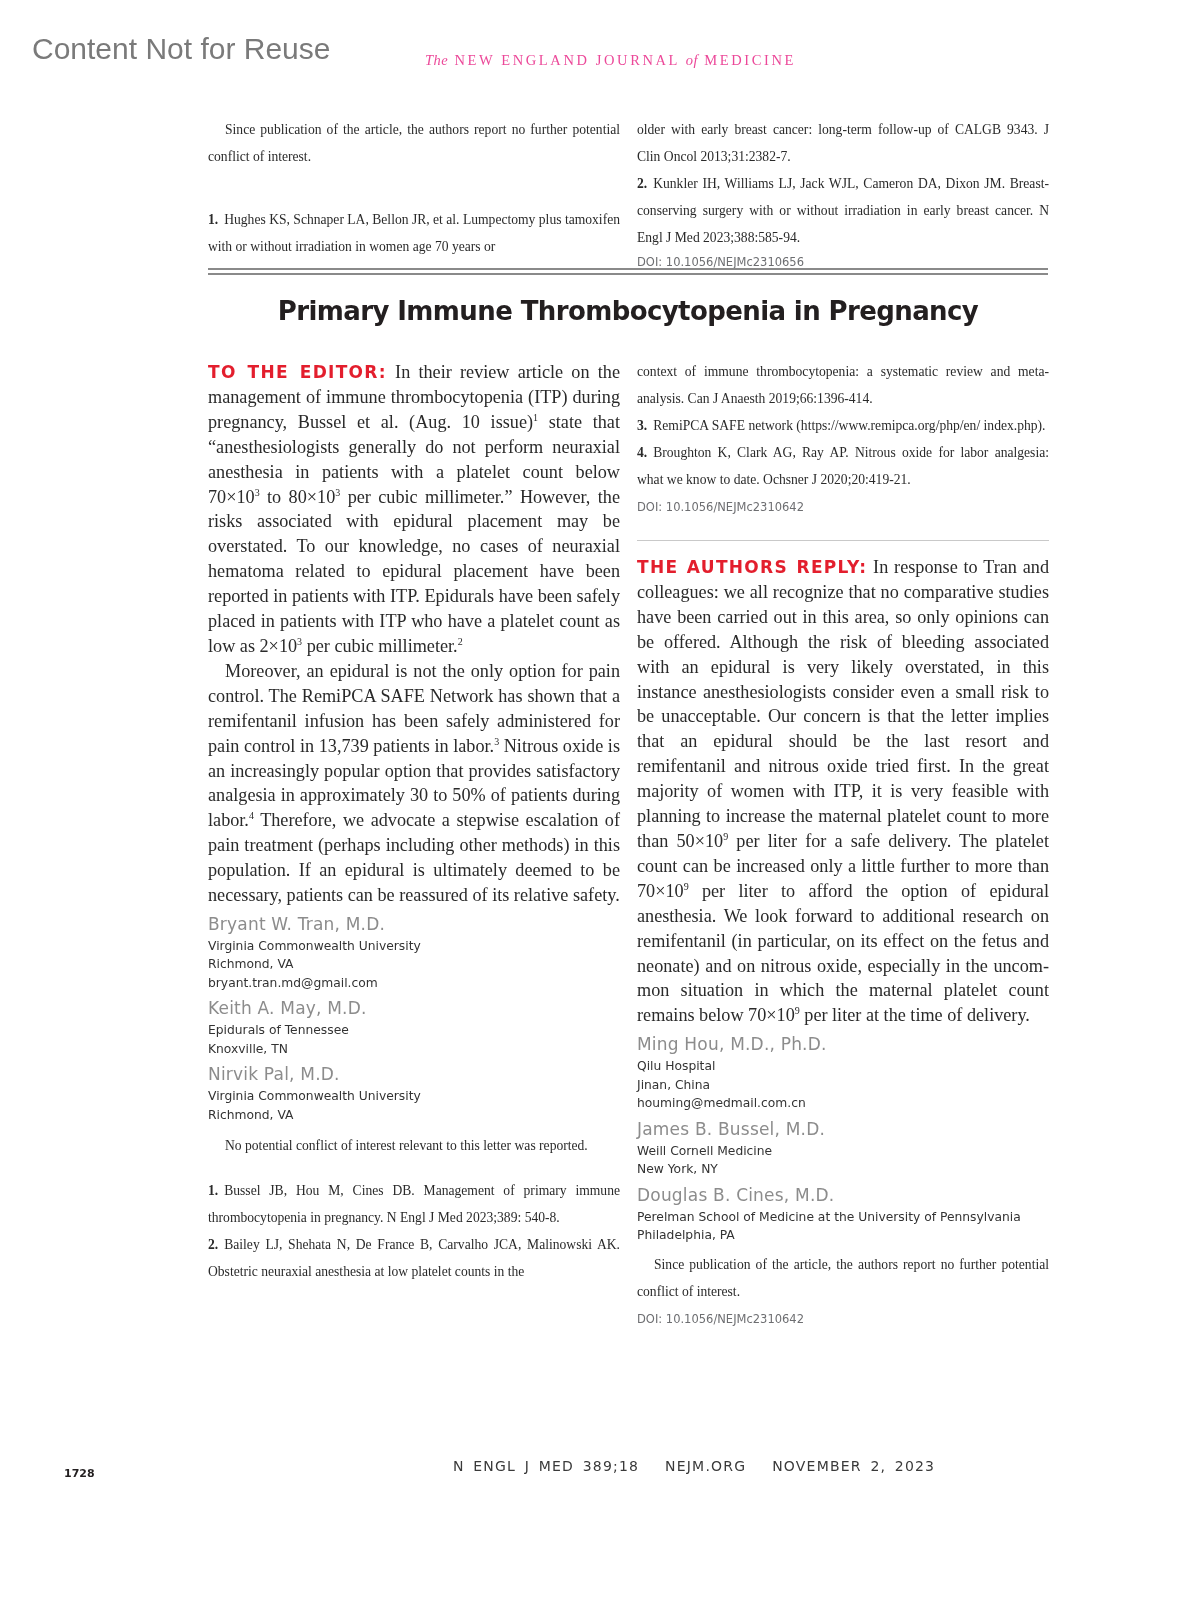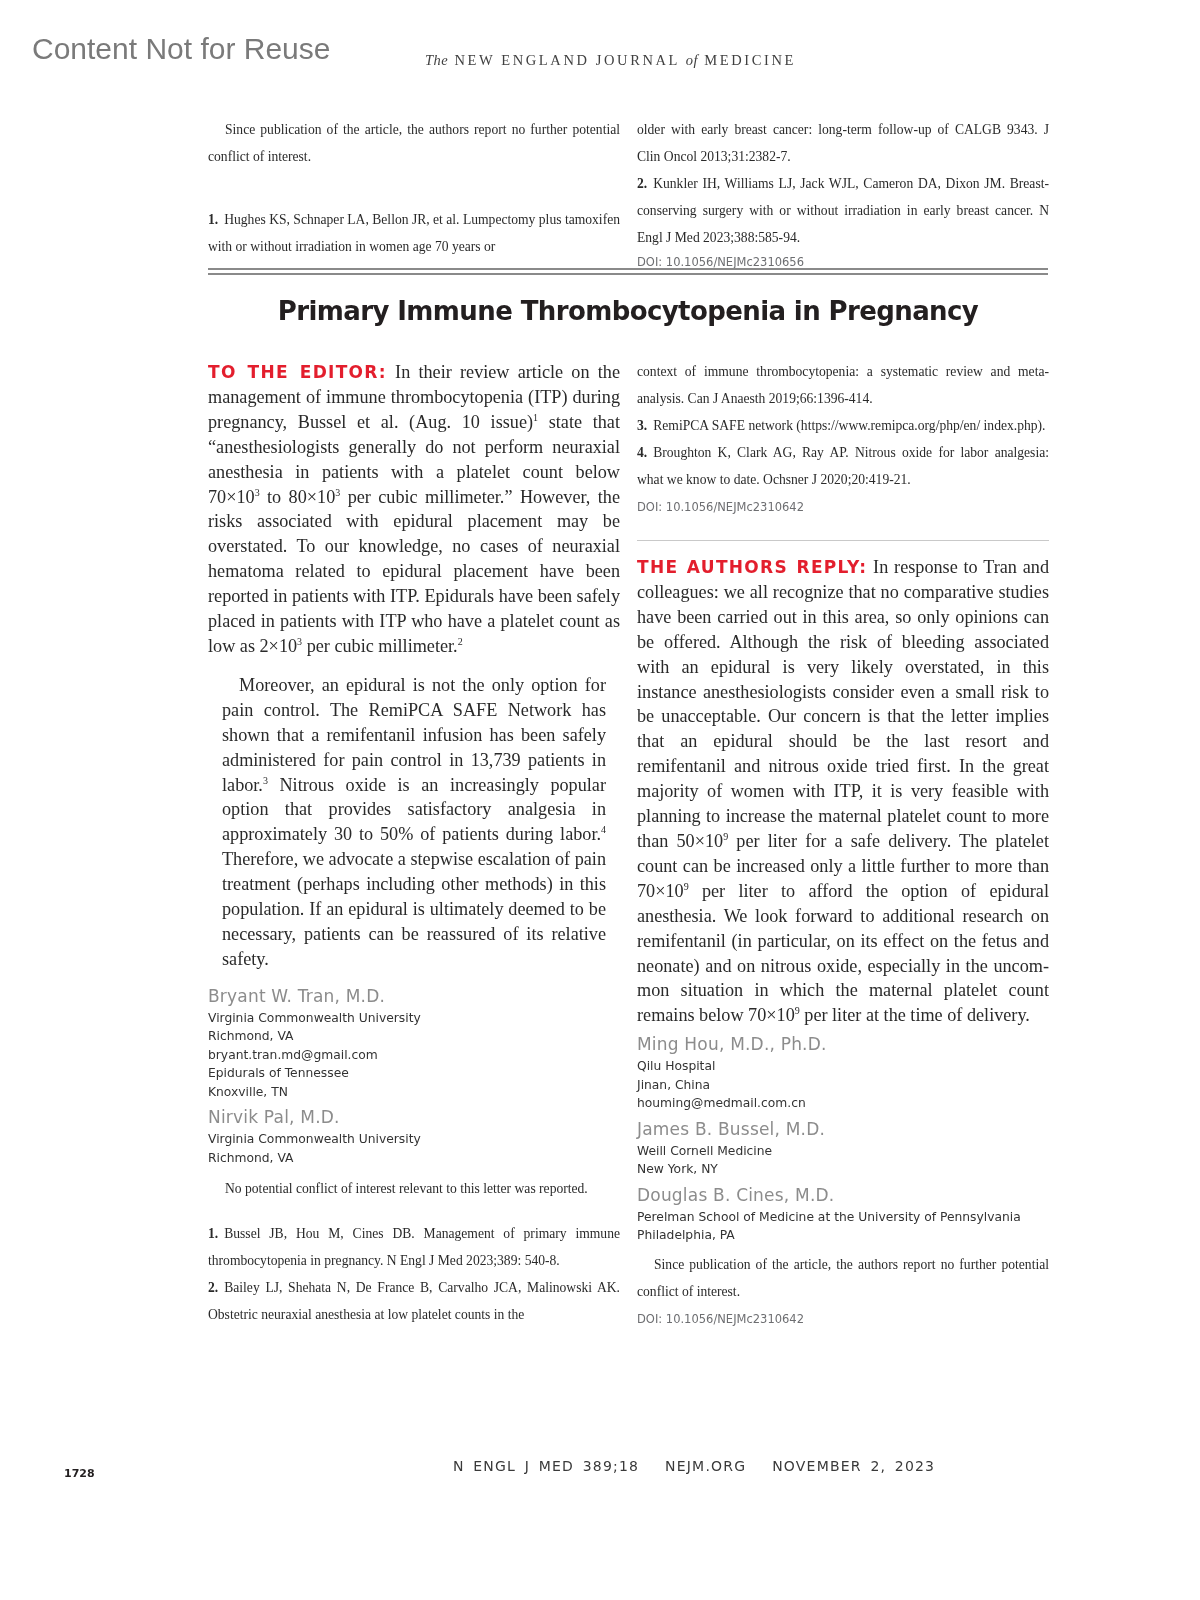--- a/index.html
+++ b/index.html
@@ -1,19 +1,19 @@
 <!DOCTYPE html>
 <html><head>
 <meta charset="utf-8">
 <style>
   html, body { margin: 0; padding: 0; background: #ffffff; }
   body { width: 1200px; height: 1600px; position: relative; overflow: hidden; color: #231f20; }
 
   .watermark { position: absolute; left: 32px; top: 32px; font-family: "Liberation Sans", sans-serif; font-size: 30px; color: #7a7a7a; letter-spacing: 0px; }
-  .journal-header { position: absolute; left: 425px; top: 52px; font-family: "Liberation Serif", serif; font-size: 14.5px; color: #404040; letter-spacing: 2.6px; white-space: nowrap; }
+  .journal-header { position: absolute; left: 425px; top: 52px; font-family: "Liberation Serif", serif; font-size: 14.5px; color: #ec4899; letter-spacing: 2.6px; white-space: nowrap; }
   .journal-header .it { font-style: italic; letter-spacing: 0.5px; }
 
   .col { position: absolute; width: 412px; }
   .col-left { left: 208px; }
   .col-right { left: 637px; }
 
   .small-text { font-family: "Liberation Serif", serif; font-size: 13.6px; line-height: 27px; text-align: justify; color: #2a2a2a; }
   .indent { text-indent: 17px; }
   .ref-num { font-weight: bold; margin-right: 6px; }
   .doi { font-family: "DejaVu Sans", sans-serif; font-size: 11.5px; color: #6d6e71; margin-top: 4px; }
@@ -60,31 +60,32 @@
 </div>
 
 <div class="double-rule"></div>
 
 <h1 class="article-title" style="margin:0;">Primary Immune Thrombocytopenia in Pregnancy</h1>
 
 <div class="col col-left" style="top:360px;">
   <p class="body-text" style="margin:0;">
     <span class="kicker">TO THE EDITOR:</span><span> In their review article on the management of immune thrombocytopenia (ITP) during pregnancy, Bussel et al. (Aug. 10 is­sue)</span><sup>1</sup><span> state that “anesthesiologists generally do not perform neuraxial anesthesia in patients with a platelet count below 70×10</span><sup>3</sup><span> to 80×10</span><sup>3</sup><span> per cubic millimeter.” However, the risks associated with epidural placement may be overstated. To our knowledge, no cases of neuraxial hematoma re­lated to epidural placement have been reported in patients with ITP. Epidurals have been safely placed in patients with ITP who have a platelet count as low as 2×10</span><sup>3</sup><span> per cubic millimeter.</span><sup>2</sup>
   </p>
-  <p class="body-text indent" style="margin:14px;">
+  <p class="body-text indent" style="margin:0;">
     <span>Moreover, an epidural is not the only option for pain control. The RemiPCA SAFE Network has shown that a remifentanil infusion has been safely administered for pain control in 13,739 patients in labor.</span><sup>3</sup><span> Nitrous oxide is an increas­ingly popular option that provides satisfactory analgesia in approximately 30 to 50% of patients during labor.</span><sup>4</sup><span> Therefore, we advocate a stepwise escalation of pain treatment (perhaps including other methods) in this population. If an epi­dural is ultimately deemed to be necessary, pa­tients can be reassured of its relative safety.</span>
   </p>
 
   <div>
     <div class="author-name">Bryant W. Tran, M.D.</div>
     <div class="affil">Virginia Commonwealth University</div>
     <div class="affil">Richmond, VA</div>
     <div class="affil">bryant.tran.md@gmail.com</div>
   </div>
   <div>
+    <div class="author-name">Keith A. May, M.D.</div>
     <div class="affil">Epidurals of Tennessee</div>
     <div class="affil">Knoxville, TN</div>
   </div>
   <div>
     <div class="author-name">Nirvik Pal, M.D.</div>
     <div class="affil">Virginia Commonwealth University</div>
     <div class="affil">Richmond, VA</div>
   </div>
 
   <div class="small-text indent" style="margin-top:8px;">No potential conflict of interest relevant to this letter was reported.</div>

